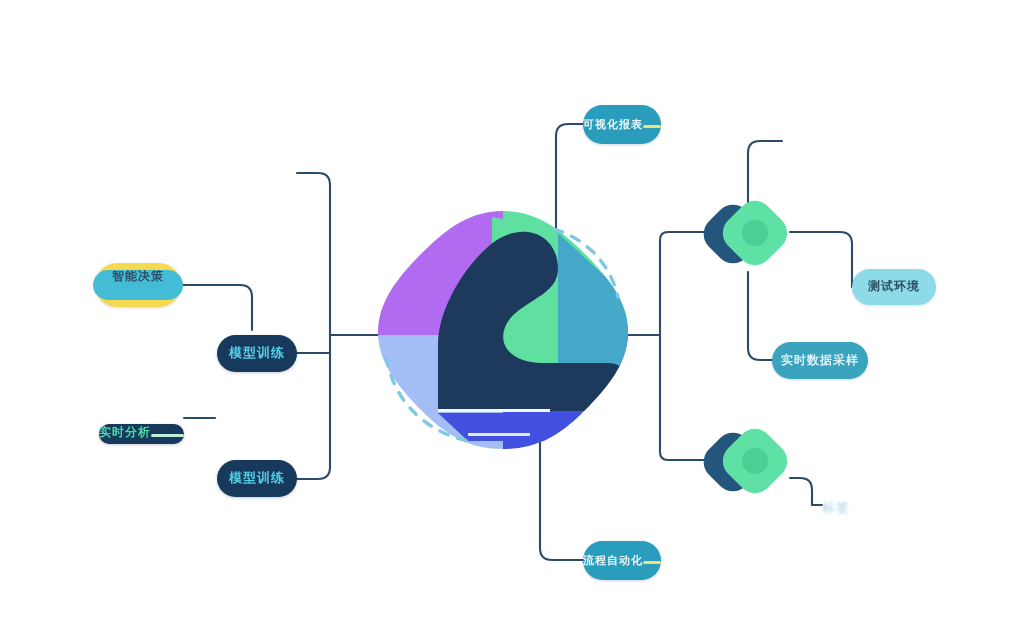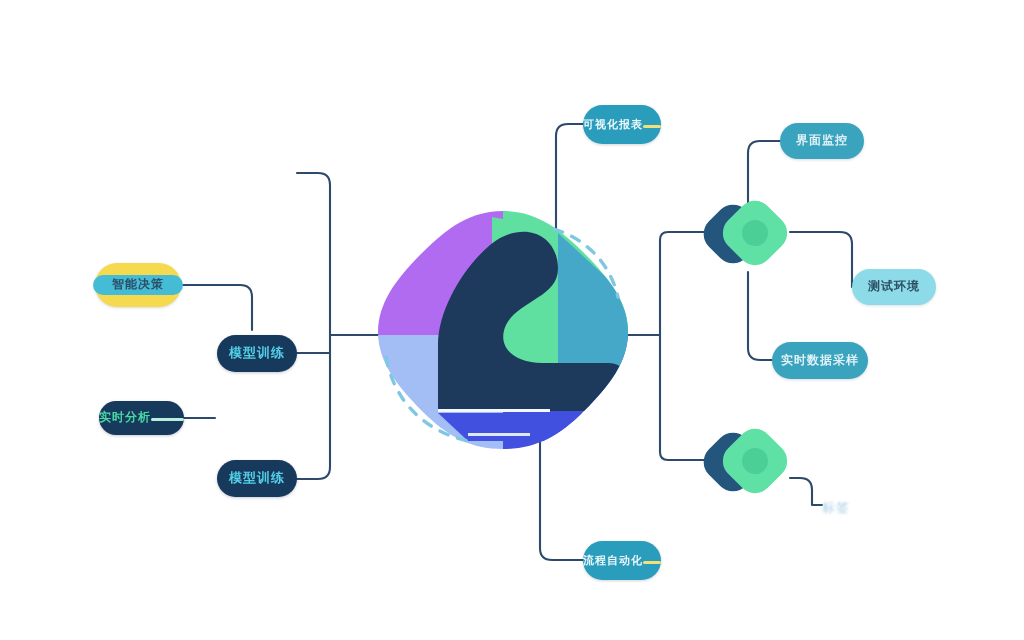--- a/index.html
+++ b/index.html
@@ -54,24 +54,24 @@
   
   .pill-yellow{
     background:#f5d94f;
     box-shadow:0 1px 3px rgba(20,45,75,.18);
   }
   .pill-yellow .inner-band{
     position:absolute;
     left:-2px;right:-2px;
     top:50%;
     transform:translateY(-50%);
-    height:20px;
+    height:30px;
     background:#45bcd6;
     border-radius:999px;
-    display:flex;align-items:center;justify-content:center;
+    display:flex;align-items:flex-start;justify-content:center;
   }
   .pill-yellow .lbl{color:#2c4d66;font-size:12px;font-weight:700;position:relative;}
 
   
   .pill-teal{
     background:#2a9cbc;
     box-shadow:0 1px 3px rgba(20,45,75,.2);
   }
   .pill-teal .lbl{color:#eaf7fb;font-size:11px;font-weight:700;}
   .pill-teal .bar{background:#f2e07a;width:58px;}
@@ -223,42 +223,39 @@
   <div class="node pill-yellow" style="left:95px;top:263px;width:86px;height:44px;position:absolute;">
     <div class="inner-band">
       <span class="lbl">智能决策</span>
     </div>
   </div>
 
   <div class="node pill-navy" style="left:217px;top:335px;width:80px;height:37px;">
     <span class="lbl">模型训练</span>
   </div>
 
-  <div class="node pill-navy pill-navy-green" style="left:99px;top:401px;width:85px;height:34px;">
+  <div class="node pill-navy pill-navy-green" style="left:99px;top:424px;width:85px;height:20px;font-family:Liberation Mono, monospace;">
     <span class="lbl">实时分析</span>
     <span class="bar"></span>
   </div>
 
   <div class="node pill-navy" style="left:217px;top:460px;width:80px;height:37px;">
     <span class="lbl">模型训练</span>
   </div>
 
   <div class="node pill-teal" style="left:583px;top:105px;width:78px;height:39px;">
     <span class="lbl">可视化报表</span>
     <span class="bar"></span>
   </div>
 
   <div class="node pill-teal" style="left:583px;top:541px;width:78px;height:39px;">
     <span class="lbl">流程自动化</span>
     <span class="bar"></span>
   </div>
 
-  <div class="node pill-teal2" style="left:780px;top:123px;width:84px;height:36px;">
-    <span class="lbl">界面监控</span>
-  </div>
 
   <div class="node pill-cyan-light" style="left:852px;top:269px;width:84px;height:36px;">
     <span class="lbl">测试环境</span>
   </div>
 
   <div class="node pill-teal2" style="left:772px;top:342px;width:96px;height:37px;">
     <span class="lbl">实时数据采样</span>
   </div>
 
   <div class="icon-node" style="left:705px;top:190px;">

